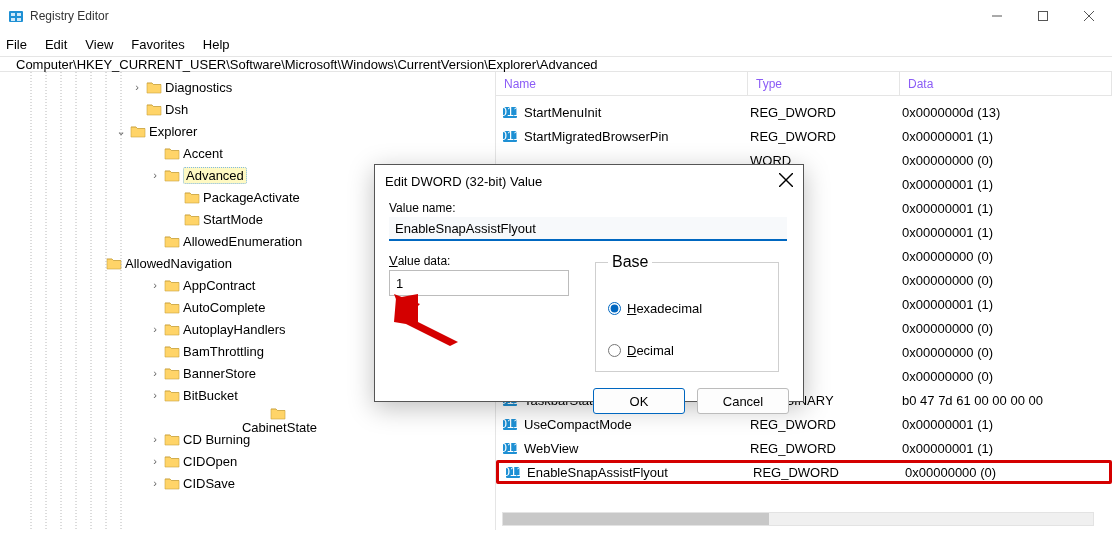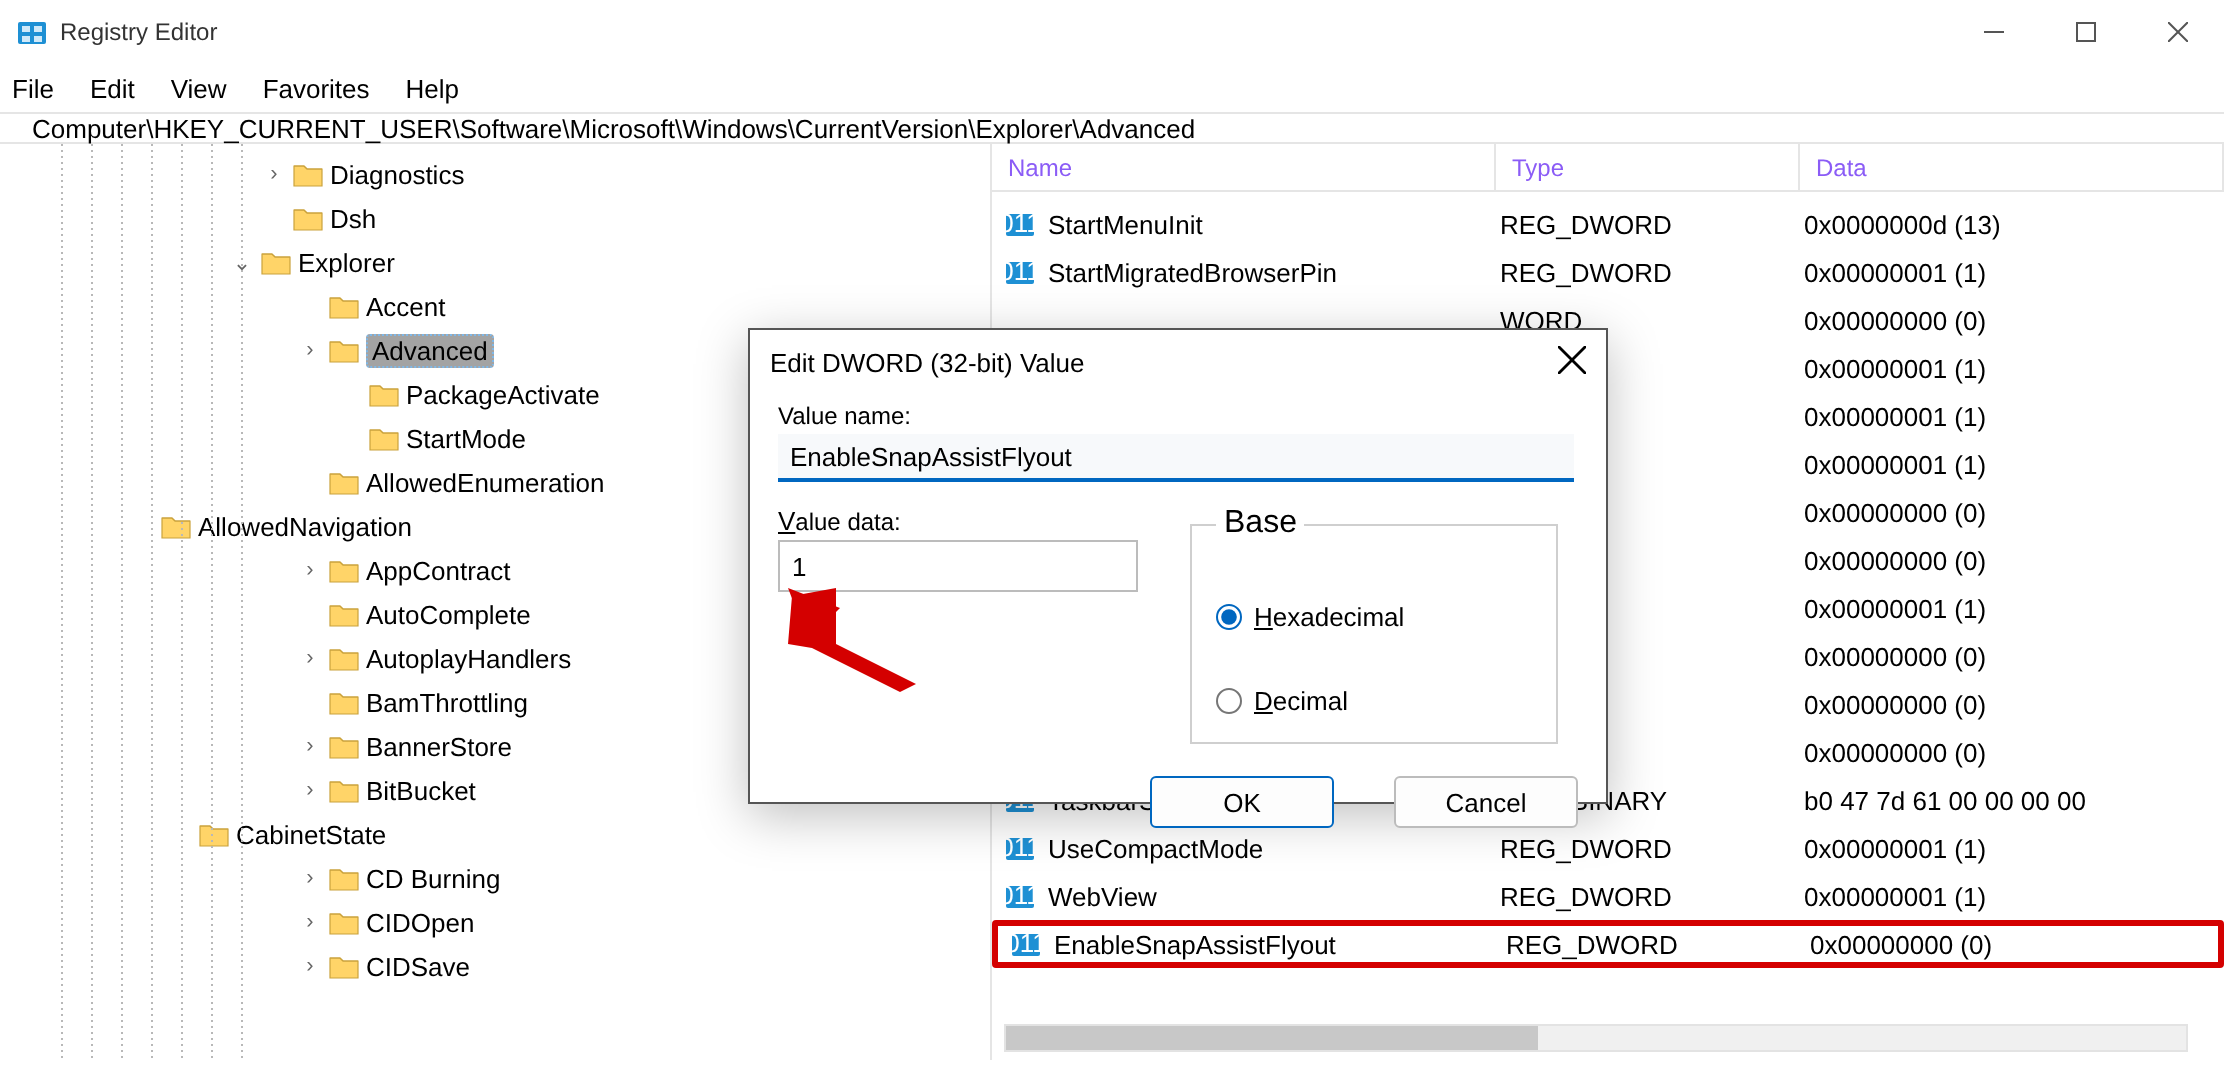--- a/index.html
+++ b/index.html
@@ -24,21 +24,21 @@
 .main { display:flex; height:calc(540px - 32px - 24px - 26px); }
 .tree-pane { width:496px; border-right:1px solid #e5e5e5; overflow:hidden; position:relative; }
 .list-pane { flex:1; overflow:hidden; position:relative; }
 
 
 .tree { padding-top:4px; padding-bottom:6px; }
 .tree-row { height:22px; display:flex; align-items:center; white-space:nowrap; }
 .chev { width:14px; display:inline-flex; justify-content:center; align-items:center; color:#666; font-size:11px; margin-right:2px; }
 .fold { width:16px; height:14px; display:inline-block; margin-right:3px; }
 .fold svg { width:16px; height:14px; }
-.tree-row.sel .label { background:#a3a3a3; border:1px dotted #7fb8e8; border-radius:2px; padding:0 2px; }
+.tree-row.sel .label { background:#fef9c3; border:1px dotted #7fb8e8; border-radius:2px; padding:0 2px; }
 .tree-guides { position:absolute; left:0; top:0; }
 
 
 .list-head { height:24px; display:flex; border-bottom:1px solid #e5e5e5; }
 .list-head .col { font-size:12px; color:#8b5cf6; display:flex; align-items:center; padding-left:8px; border-right:1px solid #e5e5e5; }
 .col-name{width:252px;} .col-type{width:152px;} .col-data{flex:1;}
 .list-body{padding-top:4px;}
 .list-row { height:24px; display:flex; align-items:center; }
 .list-row.hl { border:3px solid #d40000; border-radius:2px; }
 .val-icon { width:16px; height:16px; margin-left:6px; margin-right:6px; }
@@ -54,21 +54,21 @@
 .dlg-close { margin-left:auto; }
 .dlg-body { padding:4px 14px 10px; }
 .dlg-label { font-size:12px; color:#000; margin-bottom:2px; }
 .dlg-input { width:398px; height:24px; border:none; border-bottom:2px solid #0067c0; background:#f7f9fb; padding:2px 6px; font-size:13px; }
 .dlg-row2 { display:flex; margin-top:12px; }
 .small-input { width:180px; height:26px; border:1px solid #bcbcbc; background:#fff; padding:2px 6px; font-size:13px; }
 .fieldset { border:1px solid #cfcfcf; margin-left:26px; padding:6px 14px 10px 12px; width:184px; }
 .fieldset legend{font-size:16px; padding:0 4px;}
 .radio-row{display:flex; align-items:center; gap:6px; height:22px;margin-top:20px;}
 .radio-row input{accent-color:#0067c0;}
-.dlg-buttons { display:flex; justify-content:flex-end; gap:30px; margin-top:16px; }
+.dlg-buttons { display:flex; justify-content:flex-end; gap:12px; margin-top:16px; }
 .btn { width:92px; height:26px; border:1px solid #bcbcbc; background:#fdfdfd; border-radius:3px; font-size:13px; display:flex; align-items:center; justify-content:center; }
 .btn.primary{ border-color:#0067c0; }
 
 
 .arrow { position:absolute; left:394px; top:294px; pointer-events:none; }
 
 ul{list-style:none;}
 .under{text-decoration:underline; text-decoration-skip-ink:none;}
 </style>
 </head>
@@ -190,21 +190,21 @@
           <span class="label">StartMode</span>
         </li>
         <li class="tree-row" style="padding-left: 148px;">
           <span class="chev"></span>
           <span class="fold"><svg viewBox="0 0 16 14">
               <path d="M1 3h5l1.5 1.5H15v8.5H1z" fill="#ffd468" stroke="#caa23c" stroke-width="0.6"></path>
               <path d="M1 3h5l1.5 1.5H15" fill="none" stroke="#caa23c" stroke-width="0.6"></path>
             </svg></span>
           <span class="label">AllowedEnumeration</span>
         </li>
-        <li class="tree-row" style="padding-left: 64px;">
+        <li class="tree-row" style="padding-left: 90px;">
           <span class="chev"></span>
           <span class="fold"><svg viewBox="0 0 16 14">
               <path d="M1 3h5l1.5 1.5H15v8.5H1z" fill="#ffd468" stroke="#caa23c" stroke-width="0.6"></path>
               <path d="M1 3h5l1.5 1.5H15" fill="none" stroke="#caa23c" stroke-width="0.6"></path>
             </svg></span>
           <span class="label">AllowedNavigation</span>
         </li>
         <li class="tree-row" style="padding-left: 148px;">
           <span class="chev">›</span>
           <span class="fold"><svg viewBox="0 0 16 14">
@@ -246,21 +246,21 @@
           <span class="label">BannerStore</span>
         </li>
         <li class="tree-row" style="padding-left: 148px;">
           <span class="chev">›</span>
           <span class="fold"><svg viewBox="0 0 16 14">
               <path d="M1 3h5l1.5 1.5H15v8.5H1z" fill="#ffd468" stroke="#caa23c" stroke-width="0.6"></path>
               <path d="M1 3h5l1.5 1.5H15" fill="none" stroke="#caa23c" stroke-width="0.6"></path>
             </svg></span>
           <span class="label">BitBucket</span>
         </li>
-        <li class="tree-row" style="padding-left: 83px;">
+        <li class="tree-row" style="padding-left: 64px; flex-direction: column;">
           <span class="chev"></span>
           <span class="fold"><svg viewBox="0 0 16 14">
               <path d="M1 3h5l1.5 1.5H15v8.5H1z" fill="#ffd468" stroke="#caa23c" stroke-width="0.6"></path>
               <path d="M1 3h5l1.5 1.5H15" fill="none" stroke="#caa23c" stroke-width="0.6"></path>
             </svg></span>
           <span class="label">CabinetState</span>
         </li>
         <li class="tree-row" style="padding-left: 148px;">
           <span class="chev">›</span>
           <span class="fold"><svg viewBox="0 0 16 14">

